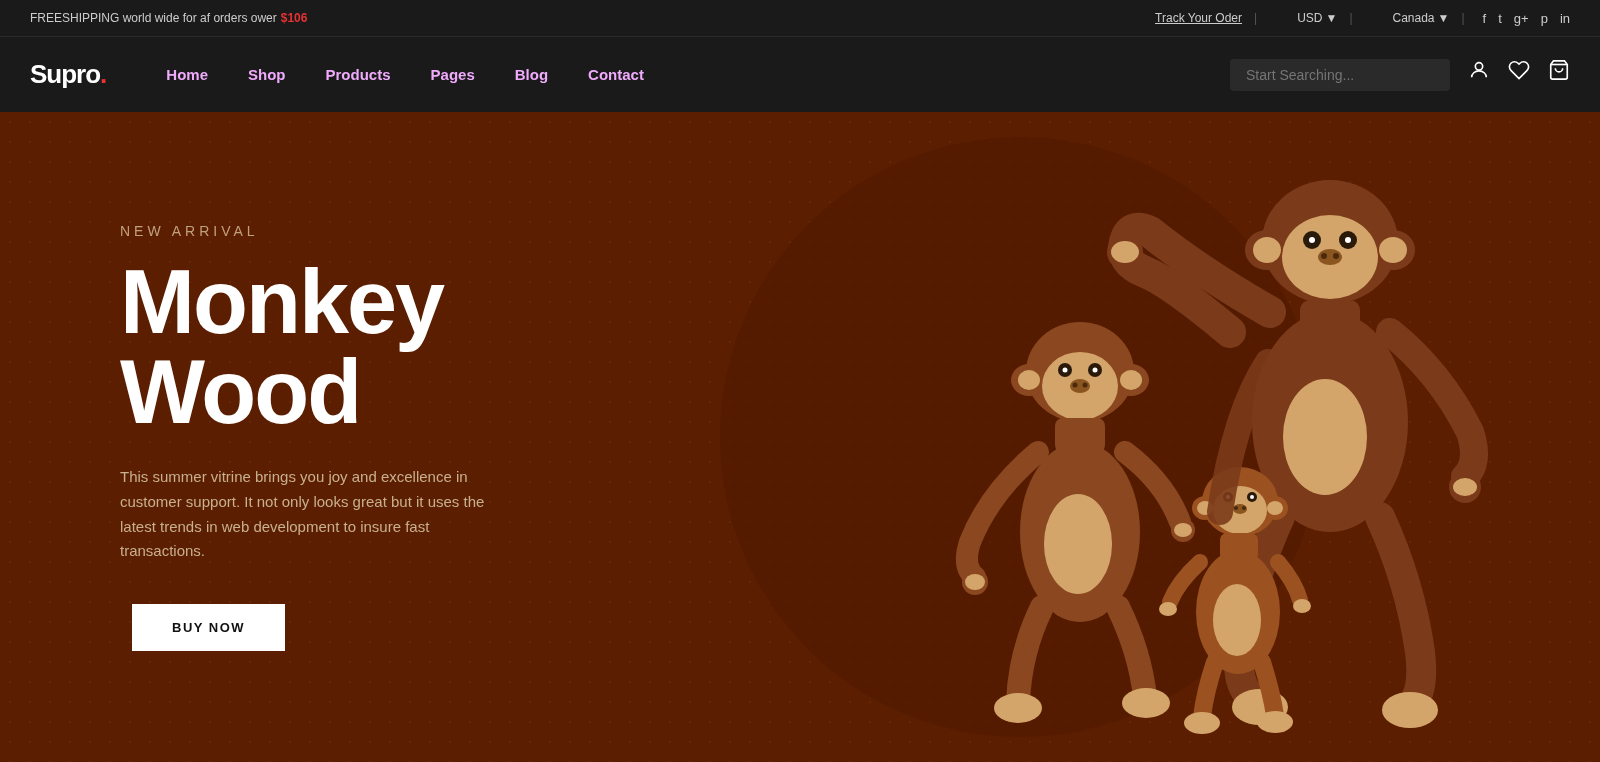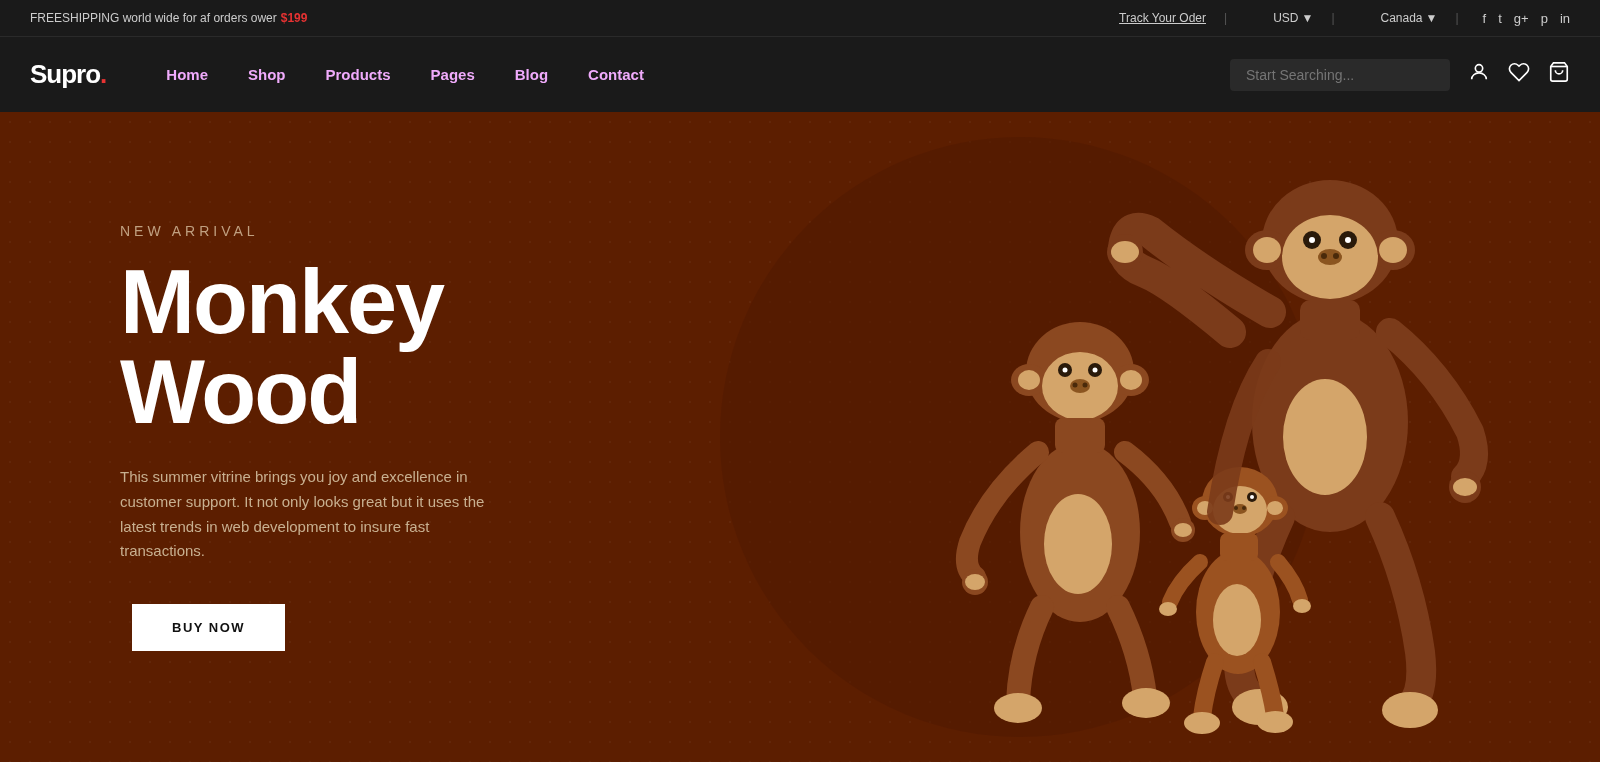--- a/index.html
+++ b/index.html
@@ -11,21 +11,21 @@
       color: #ccc;
       font-size: 12px;
       padding: 0 30px;
       height: 36px;
       display: flex;
       align-items: center;
       justify-content: space-between;
     }
     .top-bar-left { display: flex; gap: 4px; }
     .top-bar-left .price { color: #e63232; font-weight: 600; }
-    .top-bar-right { display: flex; align-items: center; gap: 18px; text-align: right; }
+    .top-bar-right { display: flex; align-items: center; gap: 12px; text-align: right; }
     .top-bar-right a { color: #ccc; text-decoration: underline; font-size: 12px; cursor: pointer; }
     .top-bar-right .divider { color: #555; }
     .top-bar-right .dropdown { display: flex; align-items: center; gap: 3px; cursor: pointer; margin-left: 28px; }
     .top-bar-right .social-icons { display: flex; align-items: center; gap: 12px; margin-left: 6px; }
     .top-bar-right .social-icons span { color: #ccc; font-size: 13px; cursor: pointer; }
 
     
     .navbar {
       background: #1a1a1a;
       height: 76px;
@@ -52,21 +52,21 @@
     }
     .nav-links a {
       color: #f0abfc;
       text-decoration: none;
       font-size: 15px;
       font-weight: 700;
       cursor: pointer;
     }
     .nav-right {
       display: flex;
-      align-items: center;
+      align-items: flex-start;
       gap: 18px;
     }
     .search-box {
       background: #2a2a2a;
       border: none;
       border-radius: 4px;
       padding: 8px 16px;
       color: #888;
       font-size: 14px;
       width: 220px;
@@ -181,21 +181,21 @@
       width: 750px;
       height: 630px;
     }
   </style>
 </head>
 <body>
 
 <div class="top-bar">
   <div class="top-bar-left">
     <span>FREESHIPPING world wide for af orders ower</span>
-    <span class="price">$199</span>
+    <span class="price">$106</span>
   </div>
   <div class="top-bar-right">
     <a>Track Your Oder</a>
     <span class="divider">|</span>
     <div class="dropdown">
       <span>USD</span>
       <span>▼</span>
     </div>
     <span class="divider">|</span>
     <div class="dropdown">

